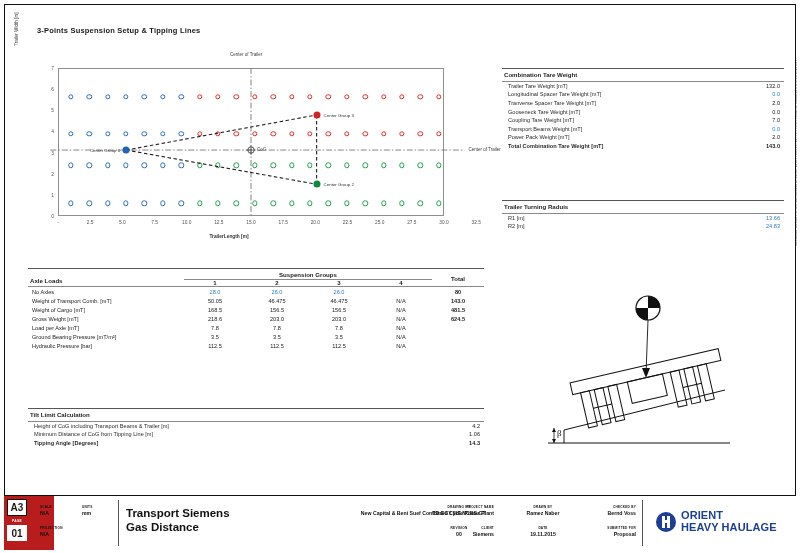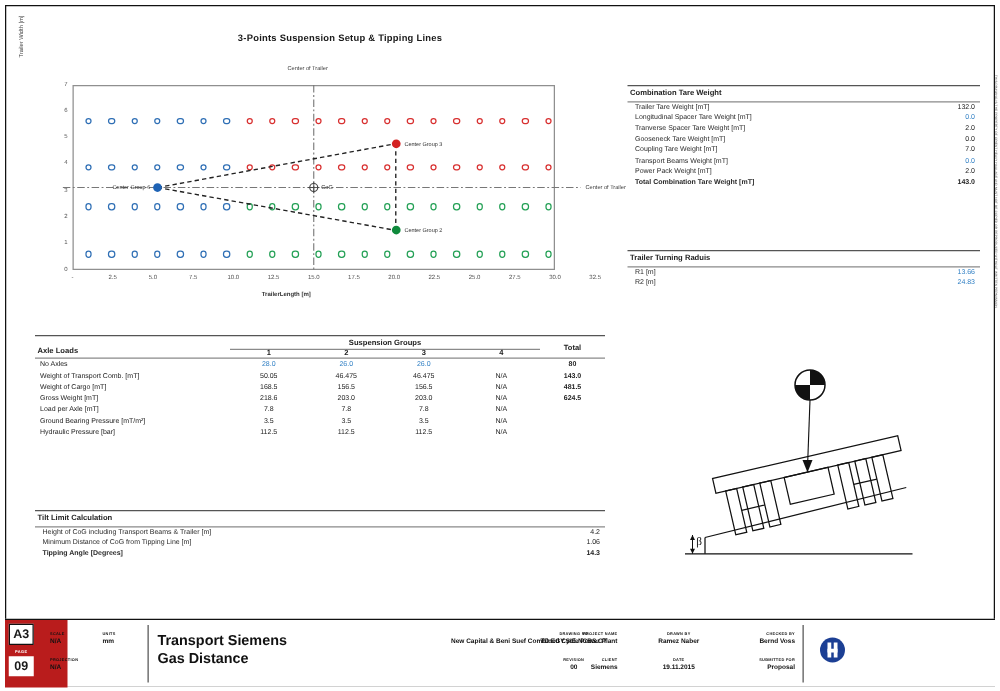--- a/index.html
+++ b/index.html
@@ -4,21 +4,21 @@
 <style>
   html,body{margin:0;padding:0;background:#ffffff;}
   body{width:800px;height:553px;font-family:"Liberation Sans",sans-serif;color:#1a1a1a;overflow:hidden;}
 
   #sheet{position:relative;width:800px;height:553px;box-sizing:border-box;background:#fff;}
   
   #frame{position:absolute;left:4px;top:4px;width:792px;height:545px;border:1.5px solid #111;box-sizing:border-box;}
 
   
   #chart-panel{position:absolute;left:14px;top:14px;width:470px;height:240px;}
-  #chart-title{position:absolute;left:0;top:12px;width:470px;text-align:center;font-size:7.5px;font-weight:bold;letter-spacing:.2px;padding-left:23px;}
+  #chart-title{position:absolute;left:0;top:12px;width:470px;font-size:7.5px;font-weight:bold;letter-spacing:.2px;padding-left:23px;}
   #plot-wrap{position:absolute;left:0;top:32px;width:470px;height:200px;}
   #ylab{left:4px;top:96px;transform:rotate(-90deg);transform-origin:left top;white-space:nowrap;font-size:4.6px;color:#3f3f3f;}
   #xlab{position:absolute;left:0;top:188px;width:430px;text-align:center;font-size:4.8px;font-weight:bold;color:#333;}
 
   #plot-box{position:absolute;left:44px;top:22px;width:386px;height:148px;border:1px solid #8f8f8f;box-sizing:border-box;background:#fff;}
 
   .ytick{position:absolute;right:4px;font-size:4.8px;color:#555;transform:translateY(-50%);text-align:right;width:18px;}
   .xtick{position:absolute;top:174px;font-size:4.8px;color:#555;transform:translateX(-50%);white-space:nowrap;}
 
   .wheel{position:absolute;width:5.4px;height:5.4px;border-radius:50%;border:1.15px solid #2f6fb5;box-sizing:border-box;background:transparent;transform:translate(-50%,-50%);}
@@ -427,21 +427,21 @@
         <path d="M128 42 A12 12 0 0 1 116 30 L128 30 Z" fill="#111"></path>
       </g>
       <text id="beta" x="37" y="158" font-size="9" font-family="Liberation Serif, serif" fill="#111">β</text>
     </svg>
   </div>
 
   <div id="titleblock">
     <div id="a3box">
       <div id="a3tag">A3</div>
       <div id="pagelbl">PAGE</div>
-      <div id="pagenum">09</div>
+      <div id="pagenum">01</div>
     </div>
 
     <div class="tb-field" style="left:36px;top:9px;">
       <div class="tb-key">SCALE</div>
       <div class="tb-val">N/A</div>
     </div>
     <div class="tb-field" style="left:78px;top:9px;">
       <div class="tb-key">UNITS</div>
       <div class="tb-val">mm</div>
     </div>
@@ -492,17 +492,21 @@
       <div class="tb-key">SUBMITTED FOR</div>
       <div class="tb-val">Proposal</div>
     </div>
 
     <div id="tb-div2"></div>
 
     <div id="logo">
       <div id="logomark">
           <i></i>
         </div>
+      <div id="logotext">
+        <div>ORIENT</div>
+        <div>HEAVY HAULAGE</div>
+      </div>
     </div>
   </div>
 
   <div id="copyright">THIS DRAWING IS THE PROPERTY OF ORIENT HEAVY HAULAGE AND MUST NOT BE COPIED OR REPRODUCED WITHOUT WRITTEN PERMISSION</div>
 </div>
 
 </body></html>

